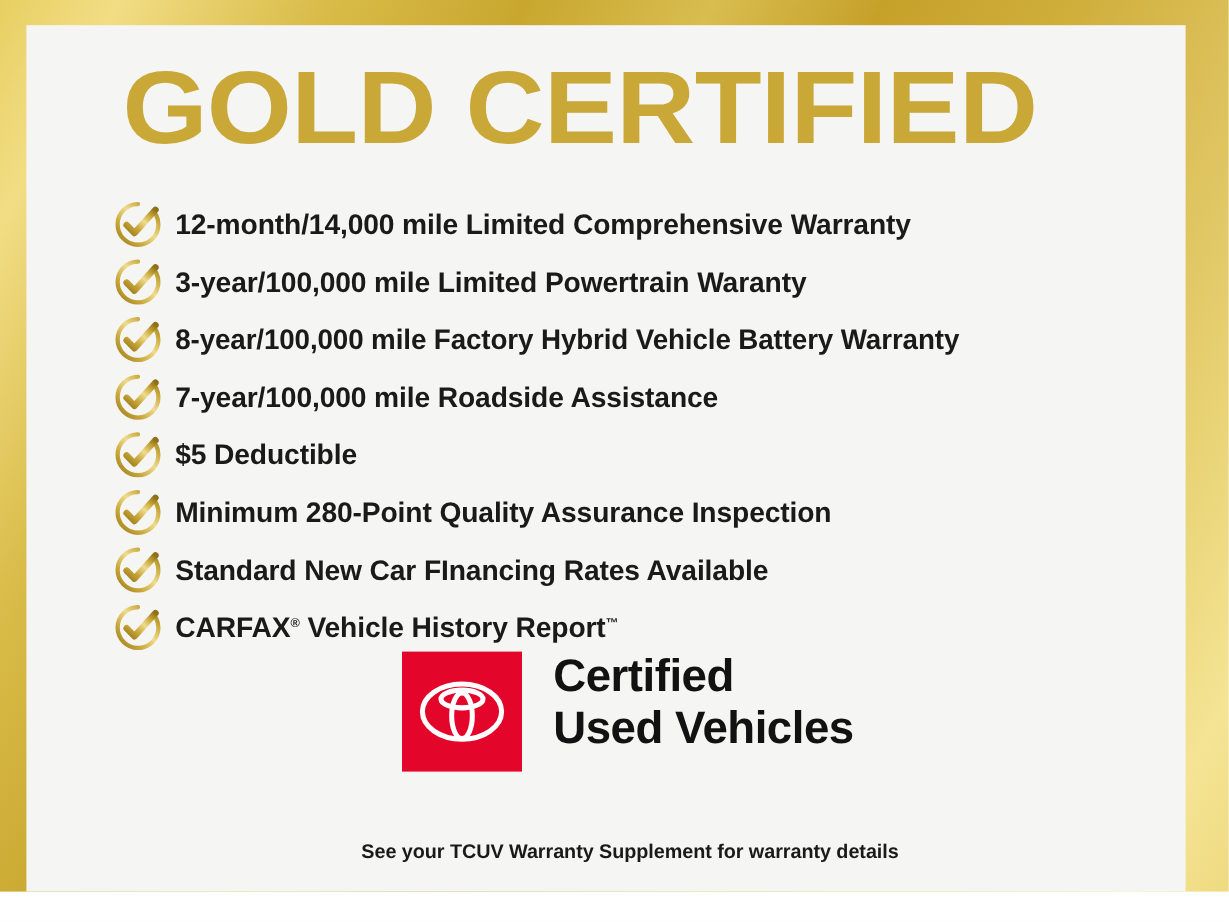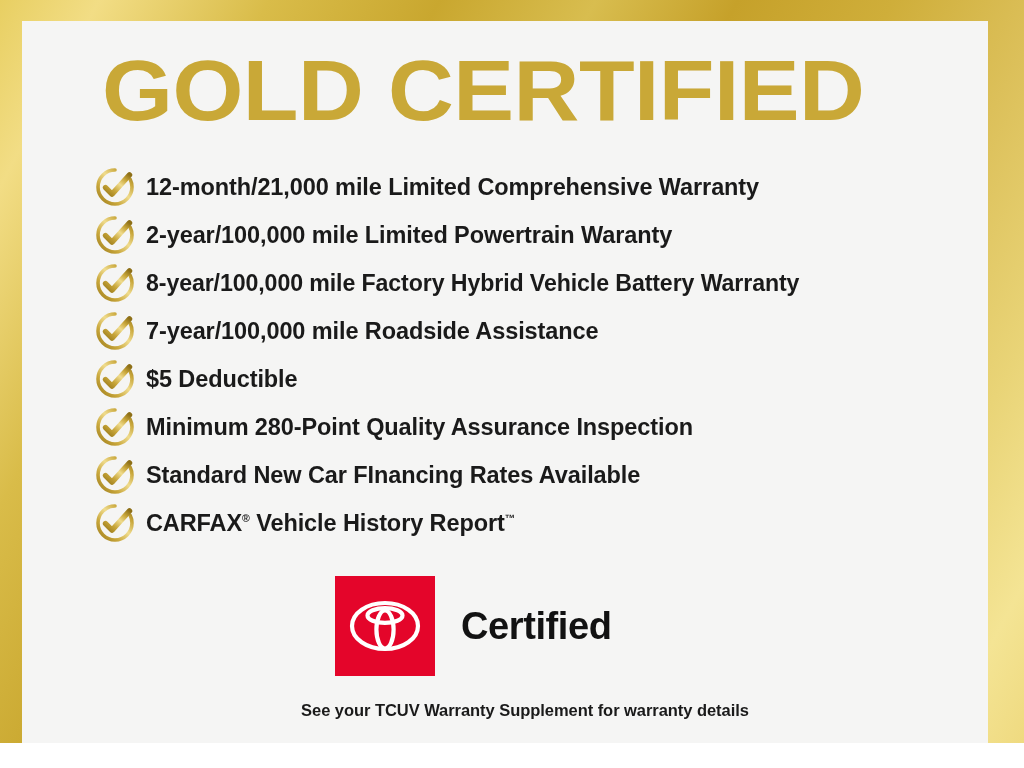--- a/index.html
+++ b/index.html
@@ -99,23 +99,22 @@
     line-height: 0;
     font-weight: 700;
   }
   
   .benefit-row[data-row="2"] .benefit-text { transform: scaleX(0.985); transform-origin: left center; }
 
   
   #lockup {
     position: absolute;
     left: 313px;
-    top: 555px;
+    top: 522px;
     display: flex;
-    align-items: center;
   }
   #toyota-mark {
     width: 100px;
     height: 100px;
     background: #e4052a;
     display: flex;
     align-items: center;
     justify-content: center;
     flex: 0 0 auto;
   }
@@ -164,39 +163,39 @@
                   <stop offset="28%" stop-color="#c8a63a"></stop>
                   <stop offset="55%" stop-color="#f0dc8e"></stop>
                   <stop offset="78%" stop-color="#c9a73b"></stop>
                   <stop offset="100%" stop-color="#8e7018"></stop>
                 </linearGradient>
               </defs>
               <path d="M24 4.6a19.4 19.4 0 1 0 19.4 19.4 19.4 19.4 0 0 0-2.1-8.8" fill="none" stroke="url(#gc0)" stroke-width="4.1" stroke-linecap="round"></path>
               <path d="M13.2 24.6l7.4 7.6L40.6 10.2" fill="none" stroke="url(#gc0)" stroke-width="6.2" stroke-linecap="round" stroke-linejoin="round"></path>
             </svg>
           </span>
-          <span class="benefit-text">12-month/21,000 mile Limited Comprehensive Warranty</span>
+          <span class="benefit-text">12-month/14,000 mile Limited Comprehensive Warranty</span>
         </div>
         <div class="benefit-row" data-row="1">
           <span style="display: inline-flex;">
             <svg class="check-icon" viewBox="0 0 48 48" aria-hidden="true">
               <defs>
                 <linearGradient id="gc1" x1="0" y1="1" x2="1" y2="0">
                   <stop offset="0%" stop-color="#9c7c1c"></stop>
                   <stop offset="28%" stop-color="#c8a63a"></stop>
                   <stop offset="55%" stop-color="#f0dc8e"></stop>
                   <stop offset="78%" stop-color="#c9a73b"></stop>
                   <stop offset="100%" stop-color="#8e7018"></stop>
                 </linearGradient>
               </defs>
               <path d="M24 4.6a19.4 19.4 0 1 0 19.4 19.4 19.4 19.4 0 0 0-2.1-8.8" fill="none" stroke="url(#gc1)" stroke-width="4.1" stroke-linecap="round"></path>
               <path d="M13.2 24.6l7.4 7.6L40.6 10.2" fill="none" stroke="url(#gc1)" stroke-width="6.2" stroke-linecap="round" stroke-linejoin="round"></path>
             </svg>
           </span>
-          <span class="benefit-text">2-year/100,000 mile Limited Powertrain Waranty</span>
+          <span class="benefit-text">3-year/100,000 mile Limited Powertrain Waranty</span>
         </div>
         <div class="benefit-row" data-row="2">
           <span style="display: inline-flex;">
             <svg class="check-icon" viewBox="0 0 48 48" aria-hidden="true">
               <defs>
                 <linearGradient id="gc2" x1="0" y1="1" x2="1" y2="0">
                   <stop offset="0%" stop-color="#9c7c1c"></stop>
                   <stop offset="28%" stop-color="#c8a63a"></stop>
                   <stop offset="55%" stop-color="#f0dc8e"></stop>
                   <stop offset="78%" stop-color="#c9a73b"></stop>
@@ -306,19 +305,20 @@
         <span>
           <svg width="72" height="52" viewBox="0 0 72 52" aria-hidden="true">
             <ellipse cx="36" cy="26" rx="33" ry="23" fill="none" stroke="#ffffff" stroke-width="4.2"></ellipse>
             <ellipse cx="36" cy="29.5" rx="8.6" ry="19" fill="none" stroke="#ffffff" stroke-width="4.2"></ellipse>
             <ellipse cx="36" cy="15.5" rx="17.5" ry="7.4" fill="none" stroke="#ffffff" stroke-width="4.2"></ellipse>
           </svg>
         </span>
       </div>
       <div id="lockup-text">
         <div>Certified</div>
+        <div>Used Vehicles</div>
       </div>
     </div>
 
     <div id="footer-note">See your TCUV Warranty Supplement for warranty details</div>
 
   </div>
 </div>
 
 </body></html>

